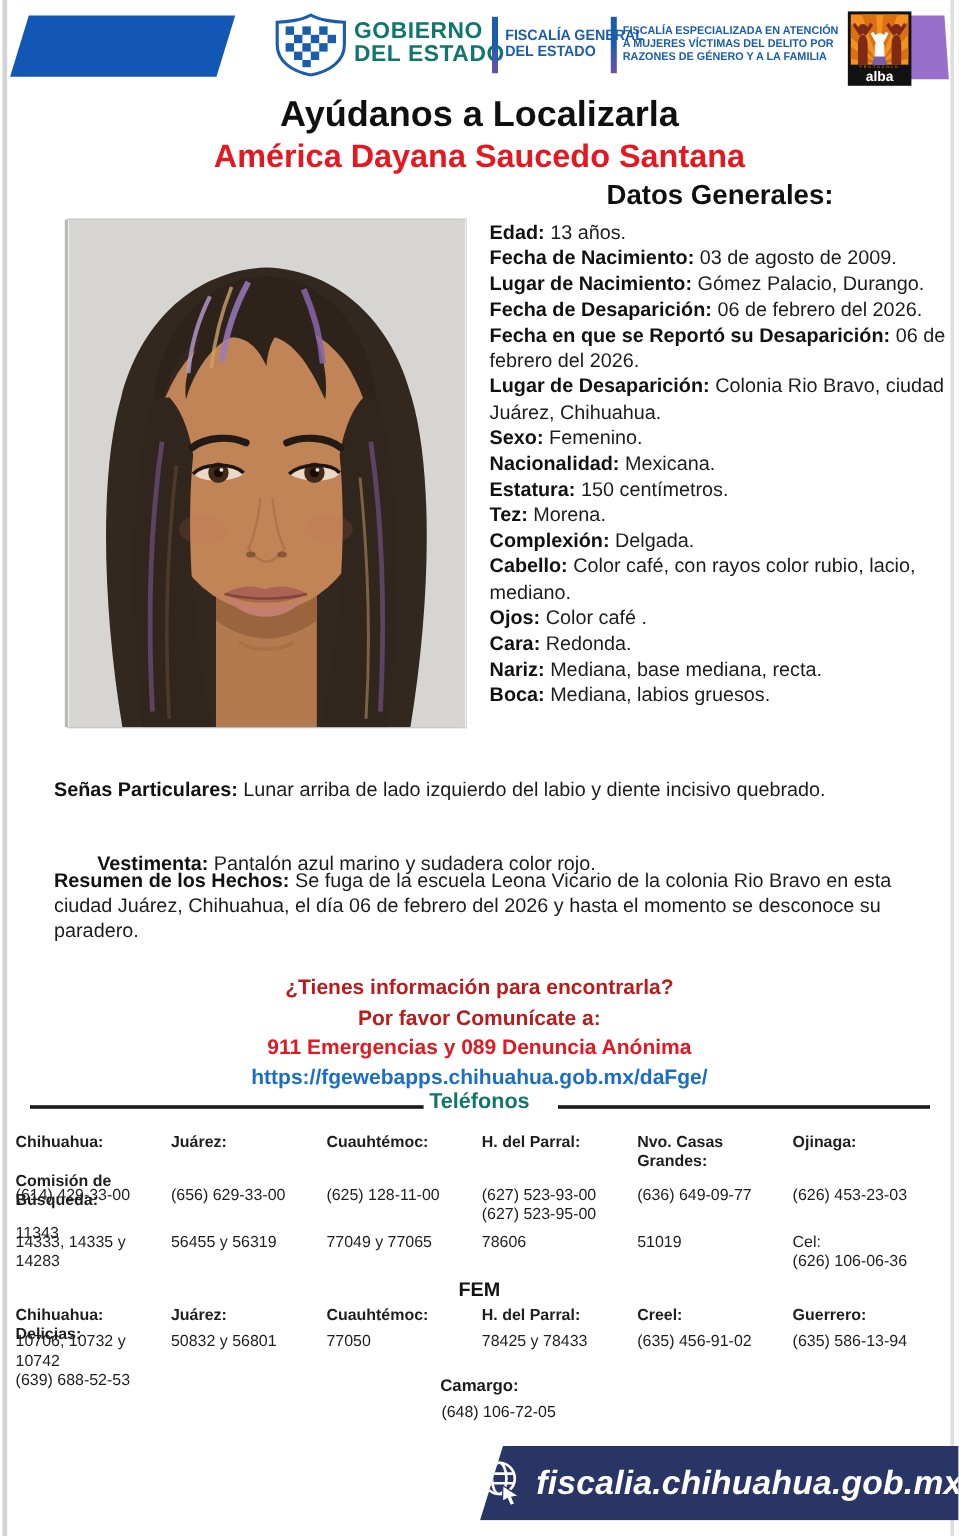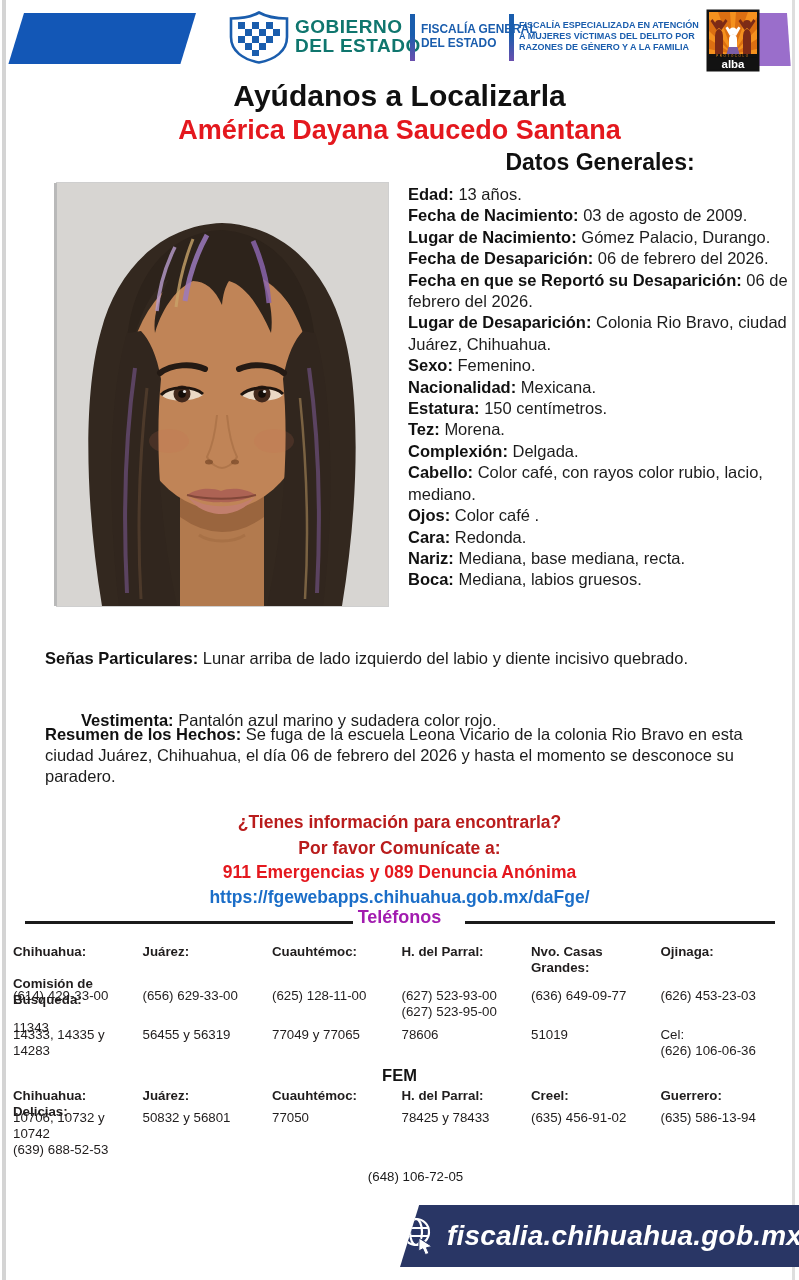--- a/index.html
+++ b/index.html
@@ -47,21 +47,21 @@
   .p-senas{top:648px;}
   .p-vest{top:710px;margin-left:36px;}
   .p-res{top:724px;}
 
   .cta{position:absolute;left:0;right:0;text-align:center;font-weight:bold;font-size:17.5px;color:#b91c1c;}
   .cta.l1{top:812px;} .cta.l2{top:838px;}
   .cta.l3{top:862px;color:#e4181e;}
   .cta.l4{top:887px;color:#1b6ec8;cursor:pointer;}
 
   .tel-title{position:absolute;left:0;right:0;top:907px;text-align:center;
-             font-size:18px;font-weight:bold;color:#a21caf;}
+             font-size:18px;font-weight:bold;color:#0f766e;}
   .hline{position:absolute;top:921px;height:3px;background:#1b1b1b;}
   .hline.l{left:25px;width:328px;}
   .hline.r{left:465px;width:310px;}
 
   .grid7{position:absolute;left:13px;right:13px;display:grid;
          grid-template-columns:repeat(6,1fr);column-gap:4px;text-align:left;
          font-size:13.3px;line-height:16px;white-space:pre-line;color:#201d1d;}
   .grid7.hd{font-weight:bold;}
   .tel-hd{top:944px;} .tel-r1{top:988px;} .tel-r2{top:1027px;}
   .fem-title{position:absolute;left:0;right:0;top:1066px;text-align:center;
@@ -278,20 +278,21 @@
   <div class="grid7 fem-r1">
     <div>10706, 10732 y
 10742</div>
     <div>50832 y 56801</div>
     <div>77050</div>
     <div>78425 y 78433</div>
     <div>(635) 456-91-02</div>
     <div>(635) 586-13-94</div>
     <div>(639) 688-52-53</div>
   </div>
+  <div class="camargo-l">Camargo:</div>
   <div class="camargo-v">(648) 106-72-05</div>
 
   <div class="footer">
     <span>
       <svg width="40" height="42" viewBox="0 0 40 42">
         <g fill="none" stroke="#ffffff" stroke-width="2.2">
           <circle cx="19" cy="19" r="13"></circle>
           <ellipse cx="19" cy="19" rx="6" ry="13"></ellipse>
           <path d="M7 15 H31 M7 23 H31"></path>
         </g>

